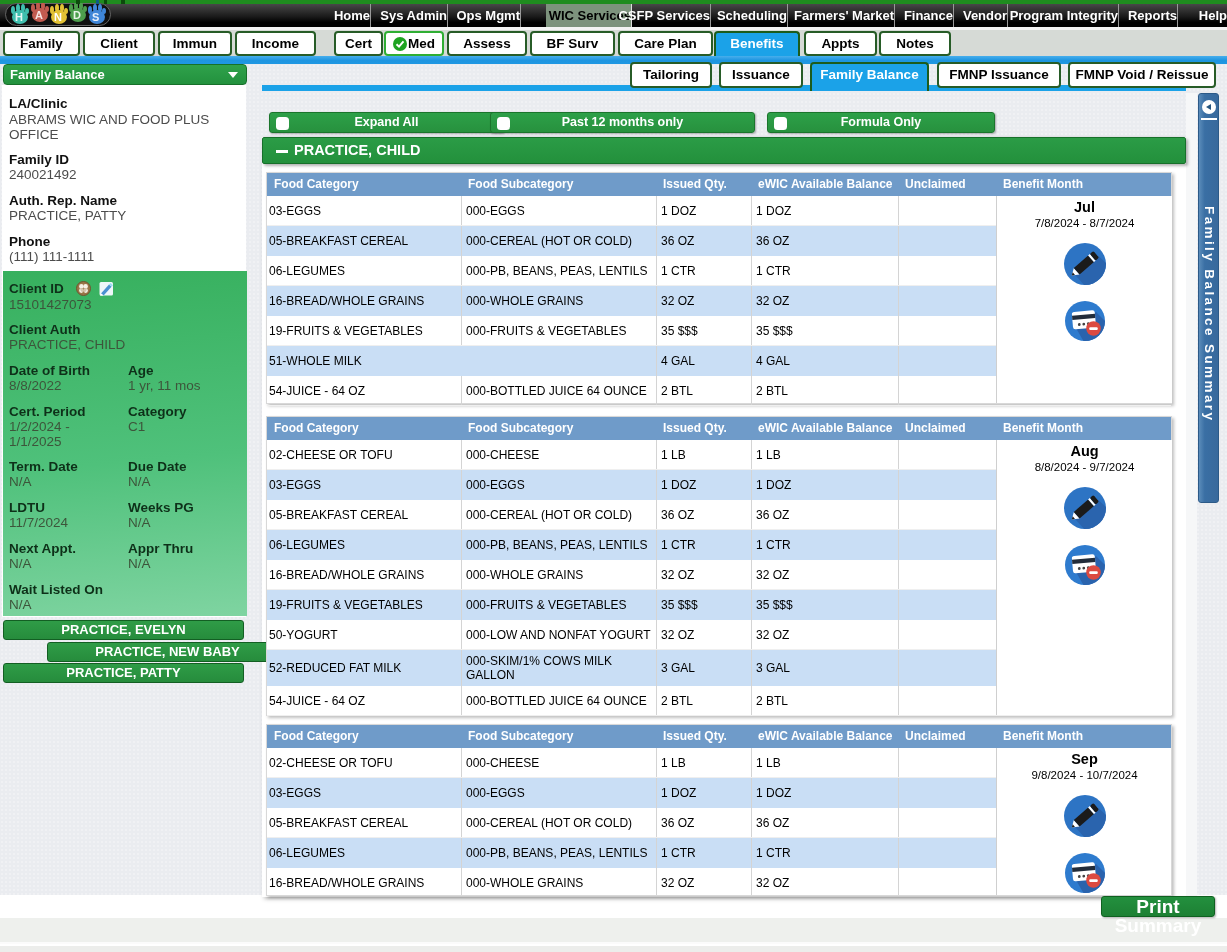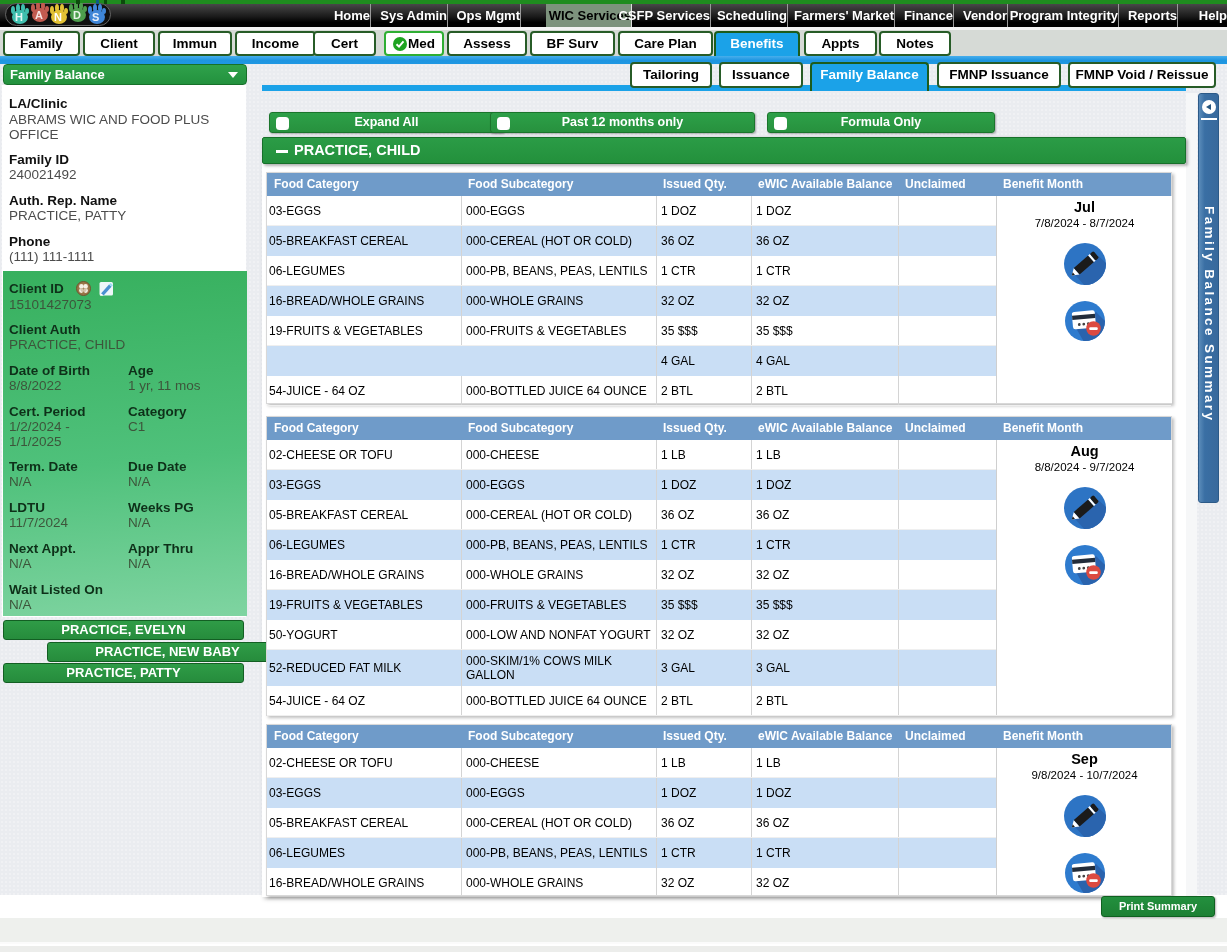--- a/index.html
+++ b/index.html
@@ -74,21 +74,21 @@
 .icn { position:absolute; left:50%; transform:translateX(-50%); } .icn.p { top:46px; } .icn.c { top:104px; }
 
 
 #vtab { left:1198px; top:93px; width:21px; height:410px; background:linear-gradient(90deg,#5b8cba,#3a6fa4 30%,#38699c); border:1px solid #2c5a88; border-radius:3px; }
 #vtab .circ { position:absolute; left:3px; top:6px; width:14px; height:14px; background:#fff; border-radius:50%; }
 #vtab .circ:after { content:""; position:absolute; left:4px; top:3.5px; width:0; height:0; border-top:3.5px solid transparent; border-bottom:3.5px solid transparent; border-right:5px solid #25557f; }
 #vtab .dvd { position:absolute; left:2px; top:24px; width:16px; height:2px; background:#fff; }
 #vtab .vt { position:absolute; left:17.5px; top:112px; color:#fff; font-weight:bold; font-size:13.5px; white-space:nowrap; letter-spacing:2.4px; transform-origin:0 0; transform:rotate(90deg); }
 
 
-#printsum { left:1101px; top:896px; width:114px; height:21px; background:linear-gradient(#23903e,#1d8034); border:1px solid #0f6120; border-radius:3px; color:#fff; font-weight:bold; font-size:11px; text-align:center; line-height:19px; box-shadow:1px 1px 2px rgba(0,0,0,0.3); }
+#printsum { left:1101px; top:896px; width:114px; height:21px; background:linear-gradient(#23903e,#1d8034); border:1px solid #0f6120; border-radius:3px; color:#fff; font-weight:bold; font-size:19px; text-align:center; line-height:19px; box-shadow:1px 1px 2px rgba(0,0,0,0.3); }
 </style>
 </head>
 <body>
 <svg width="0" height="0" style="position:absolute">
 <defs>
 <clipPath id="cc44">
         <circle cx="22" cy="22" r="21"></circle>
       </clipPath>
 <clipPath id="cc42">
         <circle cx="21" cy="21" r="20"></circle>
@@ -193,21 +193,21 @@
     <text x="68" y="16" font-size="11" fill="#eaf5ea">D</text>
     <text x="87" y="18" font-size="11" fill="#e8f0fb">S</text>
   </g>
 </svg>
 
 <div id="tabstrip" class="abs"></div>
 <div class="tab" style="left:3px;width:77px;top:31px;">Family</div>
 <div class="tab" style="left:83px;width:72px;top:31px;">Client</div>
 <div class="tab" style="left:158px;width:74px;top:31px;">Immun</div>
 <div class="tab" style="left:235px;width:81px;top:31px;">Income</div>
-<div class="tab" style="left:313px;width:63px;top:31px;">Cert</div>
+<div class="tab" style="left:334px;width:49px;top:31px;">Cert</div>
 <div class="tab" style="left:384px;width:60px;top:31px;border-color:#2fae33;"><svg width="14" height="14" viewBox="0 0 14 14" style="vertical-align:-2.5px;margin-right:1px;">
       <circle cx="7" cy="7" r="7" fill="#1ea321"></circle>
       <path d="M3.5 7.2 L6 9.6 L10.5 4.4" stroke="#fff" stroke-width="2" fill="none"></path>
     </svg>Med</div>
 <div class="tab" style="left:447px;width:80px;top:31px;">Assess</div>
 <div class="tab" style="left:530px;width:85px;top:31px;">BF Surv</div>
 <div class="tab" style="left:618px;width:95px;top:31px;">Care Plan</div>
 <div class="tab blue" style="left:714px;width:86px;top:31px;height:27px;border-bottom:none;border-radius:4px 4px 0 0;">Benefits</div>
 <div class="tab" style="left:804px;width:73px;top:31px;">Appts</div>
 <div class="tab" style="left:879px;width:72px;top:31px;">Notes</div>
@@ -327,20 +327,21 @@
       <div class="c5"></div>
     </div>
   <div class="trow">
       <div class="c1">19-FRUITS &amp; VEGETABLES</div>
       <div class="c2">000-FRUITS &amp; VEGETABLES</div>
       <div class="c3">35 $$$</div>
       <div class="c4">35 $$$</div>
       <div class="c5"></div>
     </div>
   <div class="trow blue">
+      <div class="c1">51-WHOLE MILK</div>
       <div class="c3">4 GAL</div>
       <div class="c4">4 GAL</div>
       <div class="c5"></div>
     </div>
   <div class="trow">
       <div class="c1">54-JUICE - 64 OZ</div>
       <div class="c2">000-BOTTLED JUICE 64 OUNCE</div>
       <div class="c3">2 BTL</div>
       <div class="c4">2 BTL</div>
       <div class="c5"></div>

